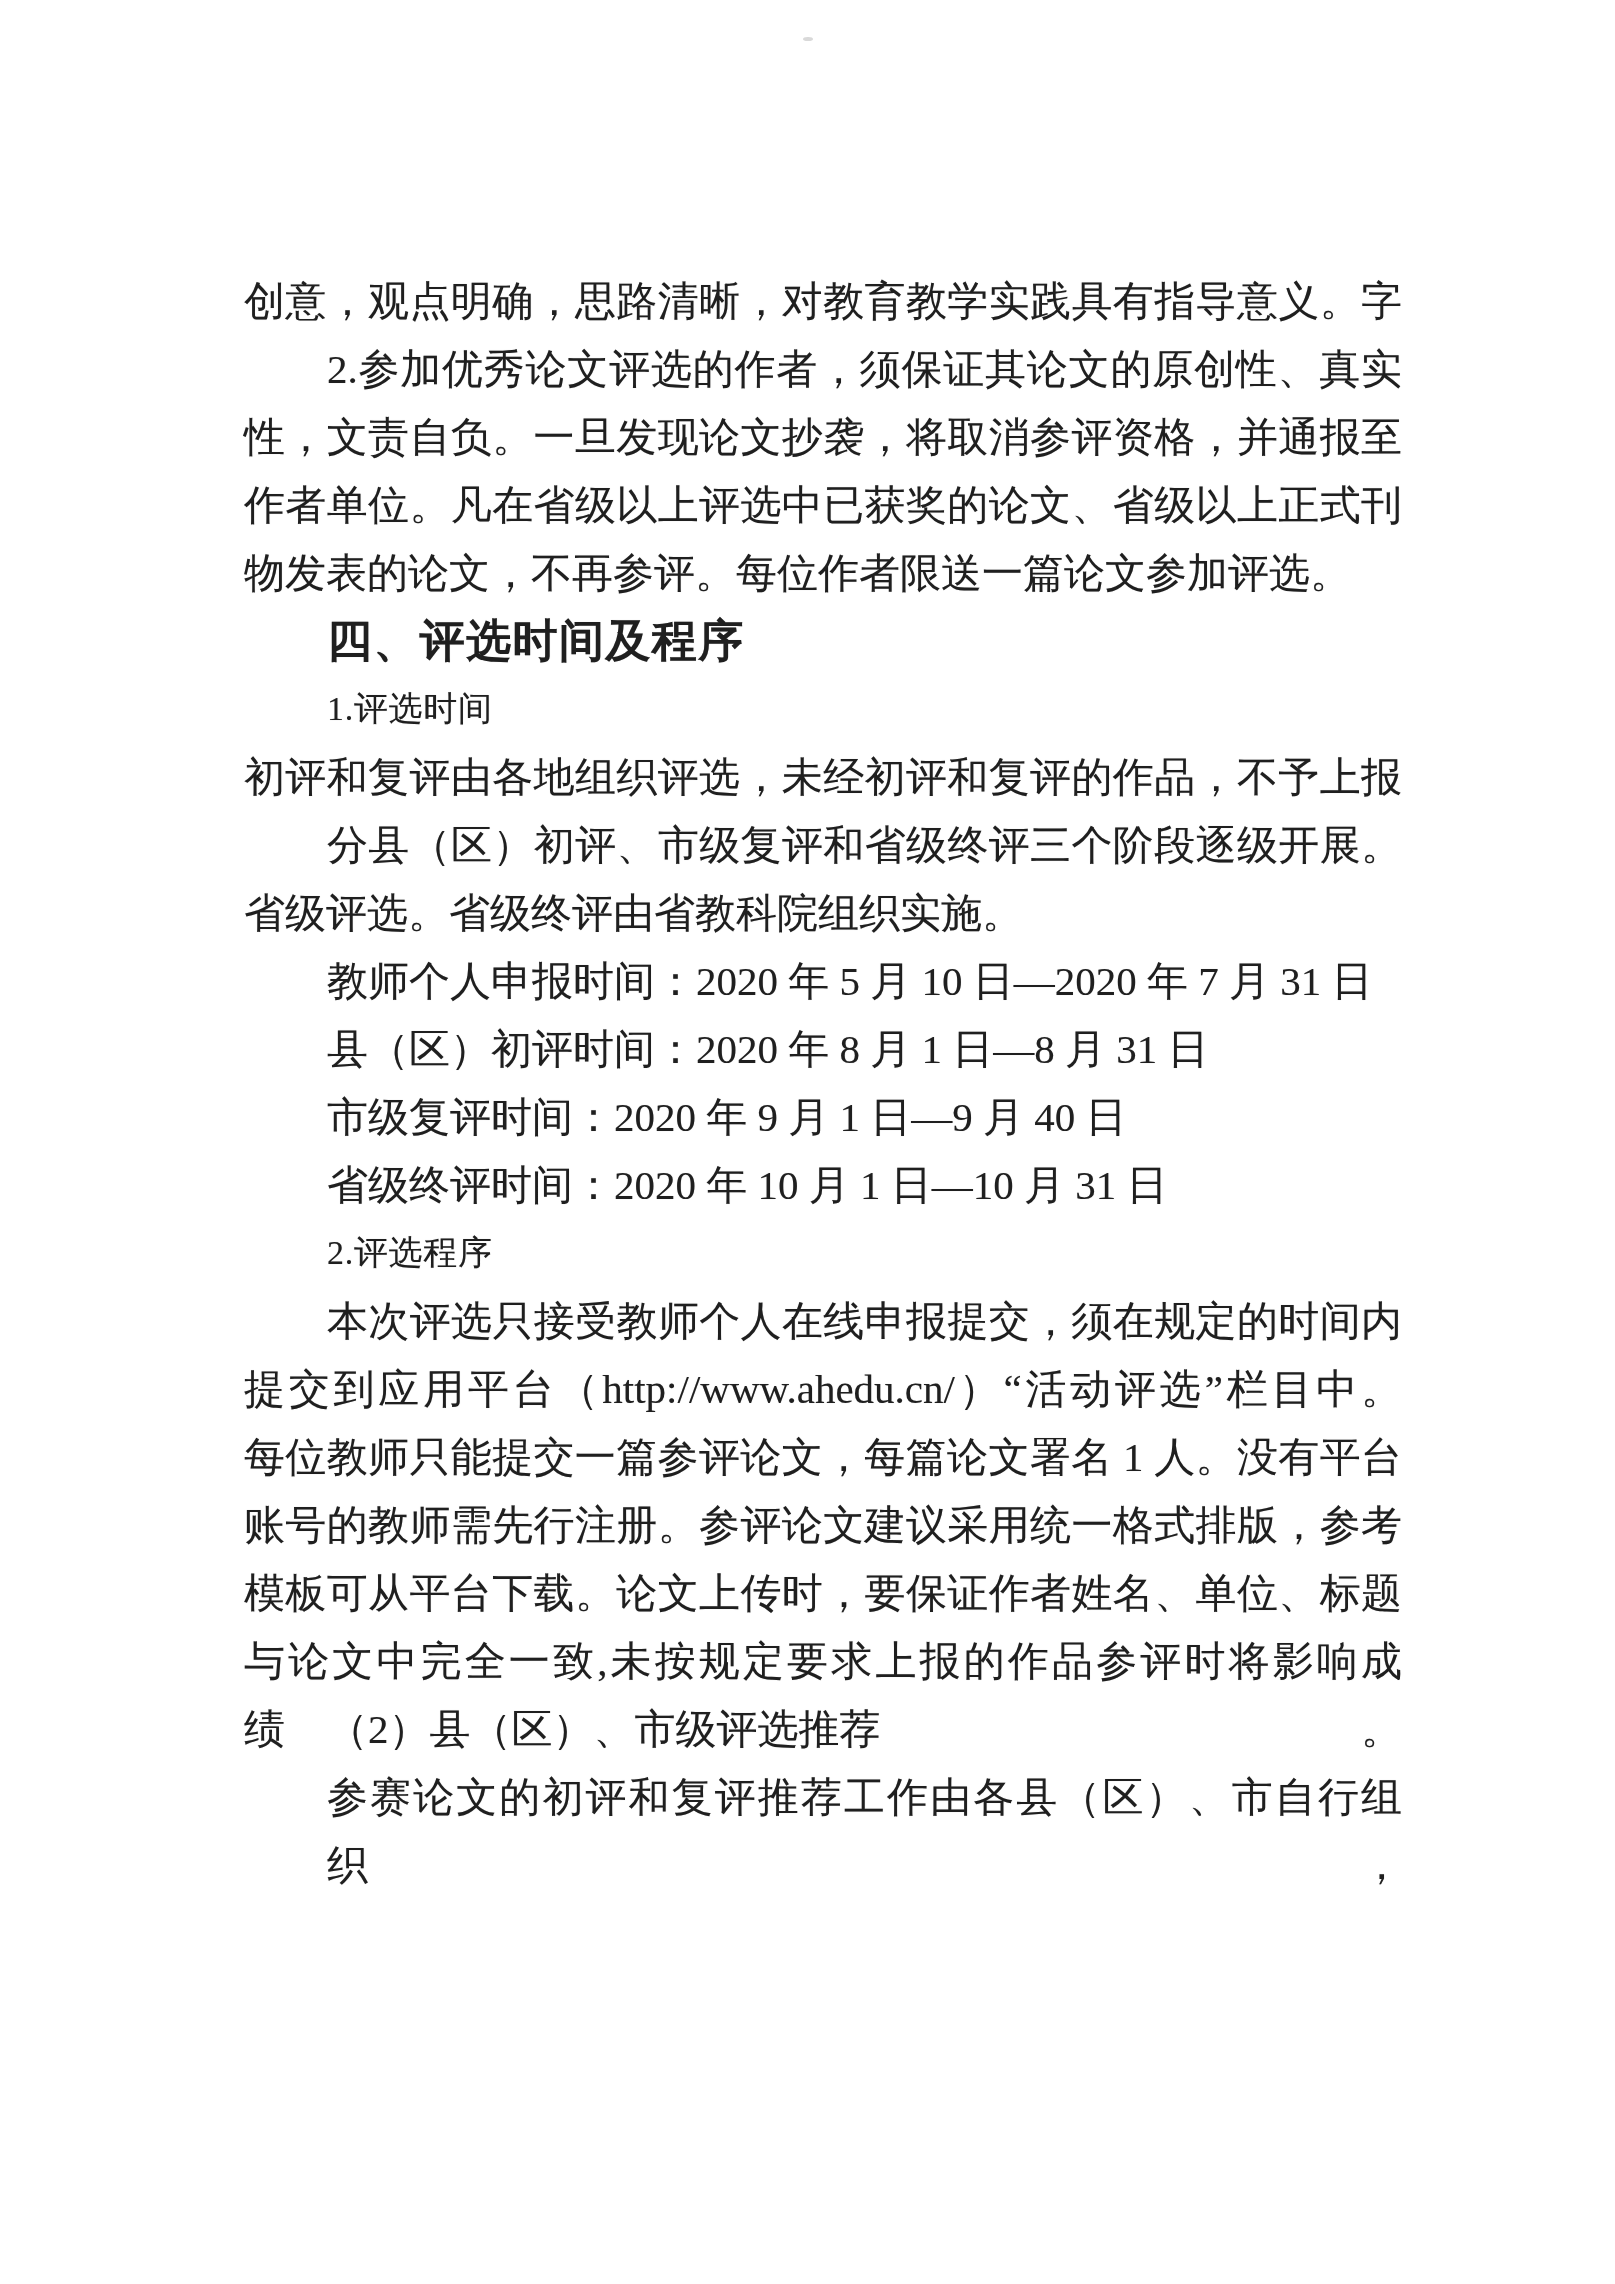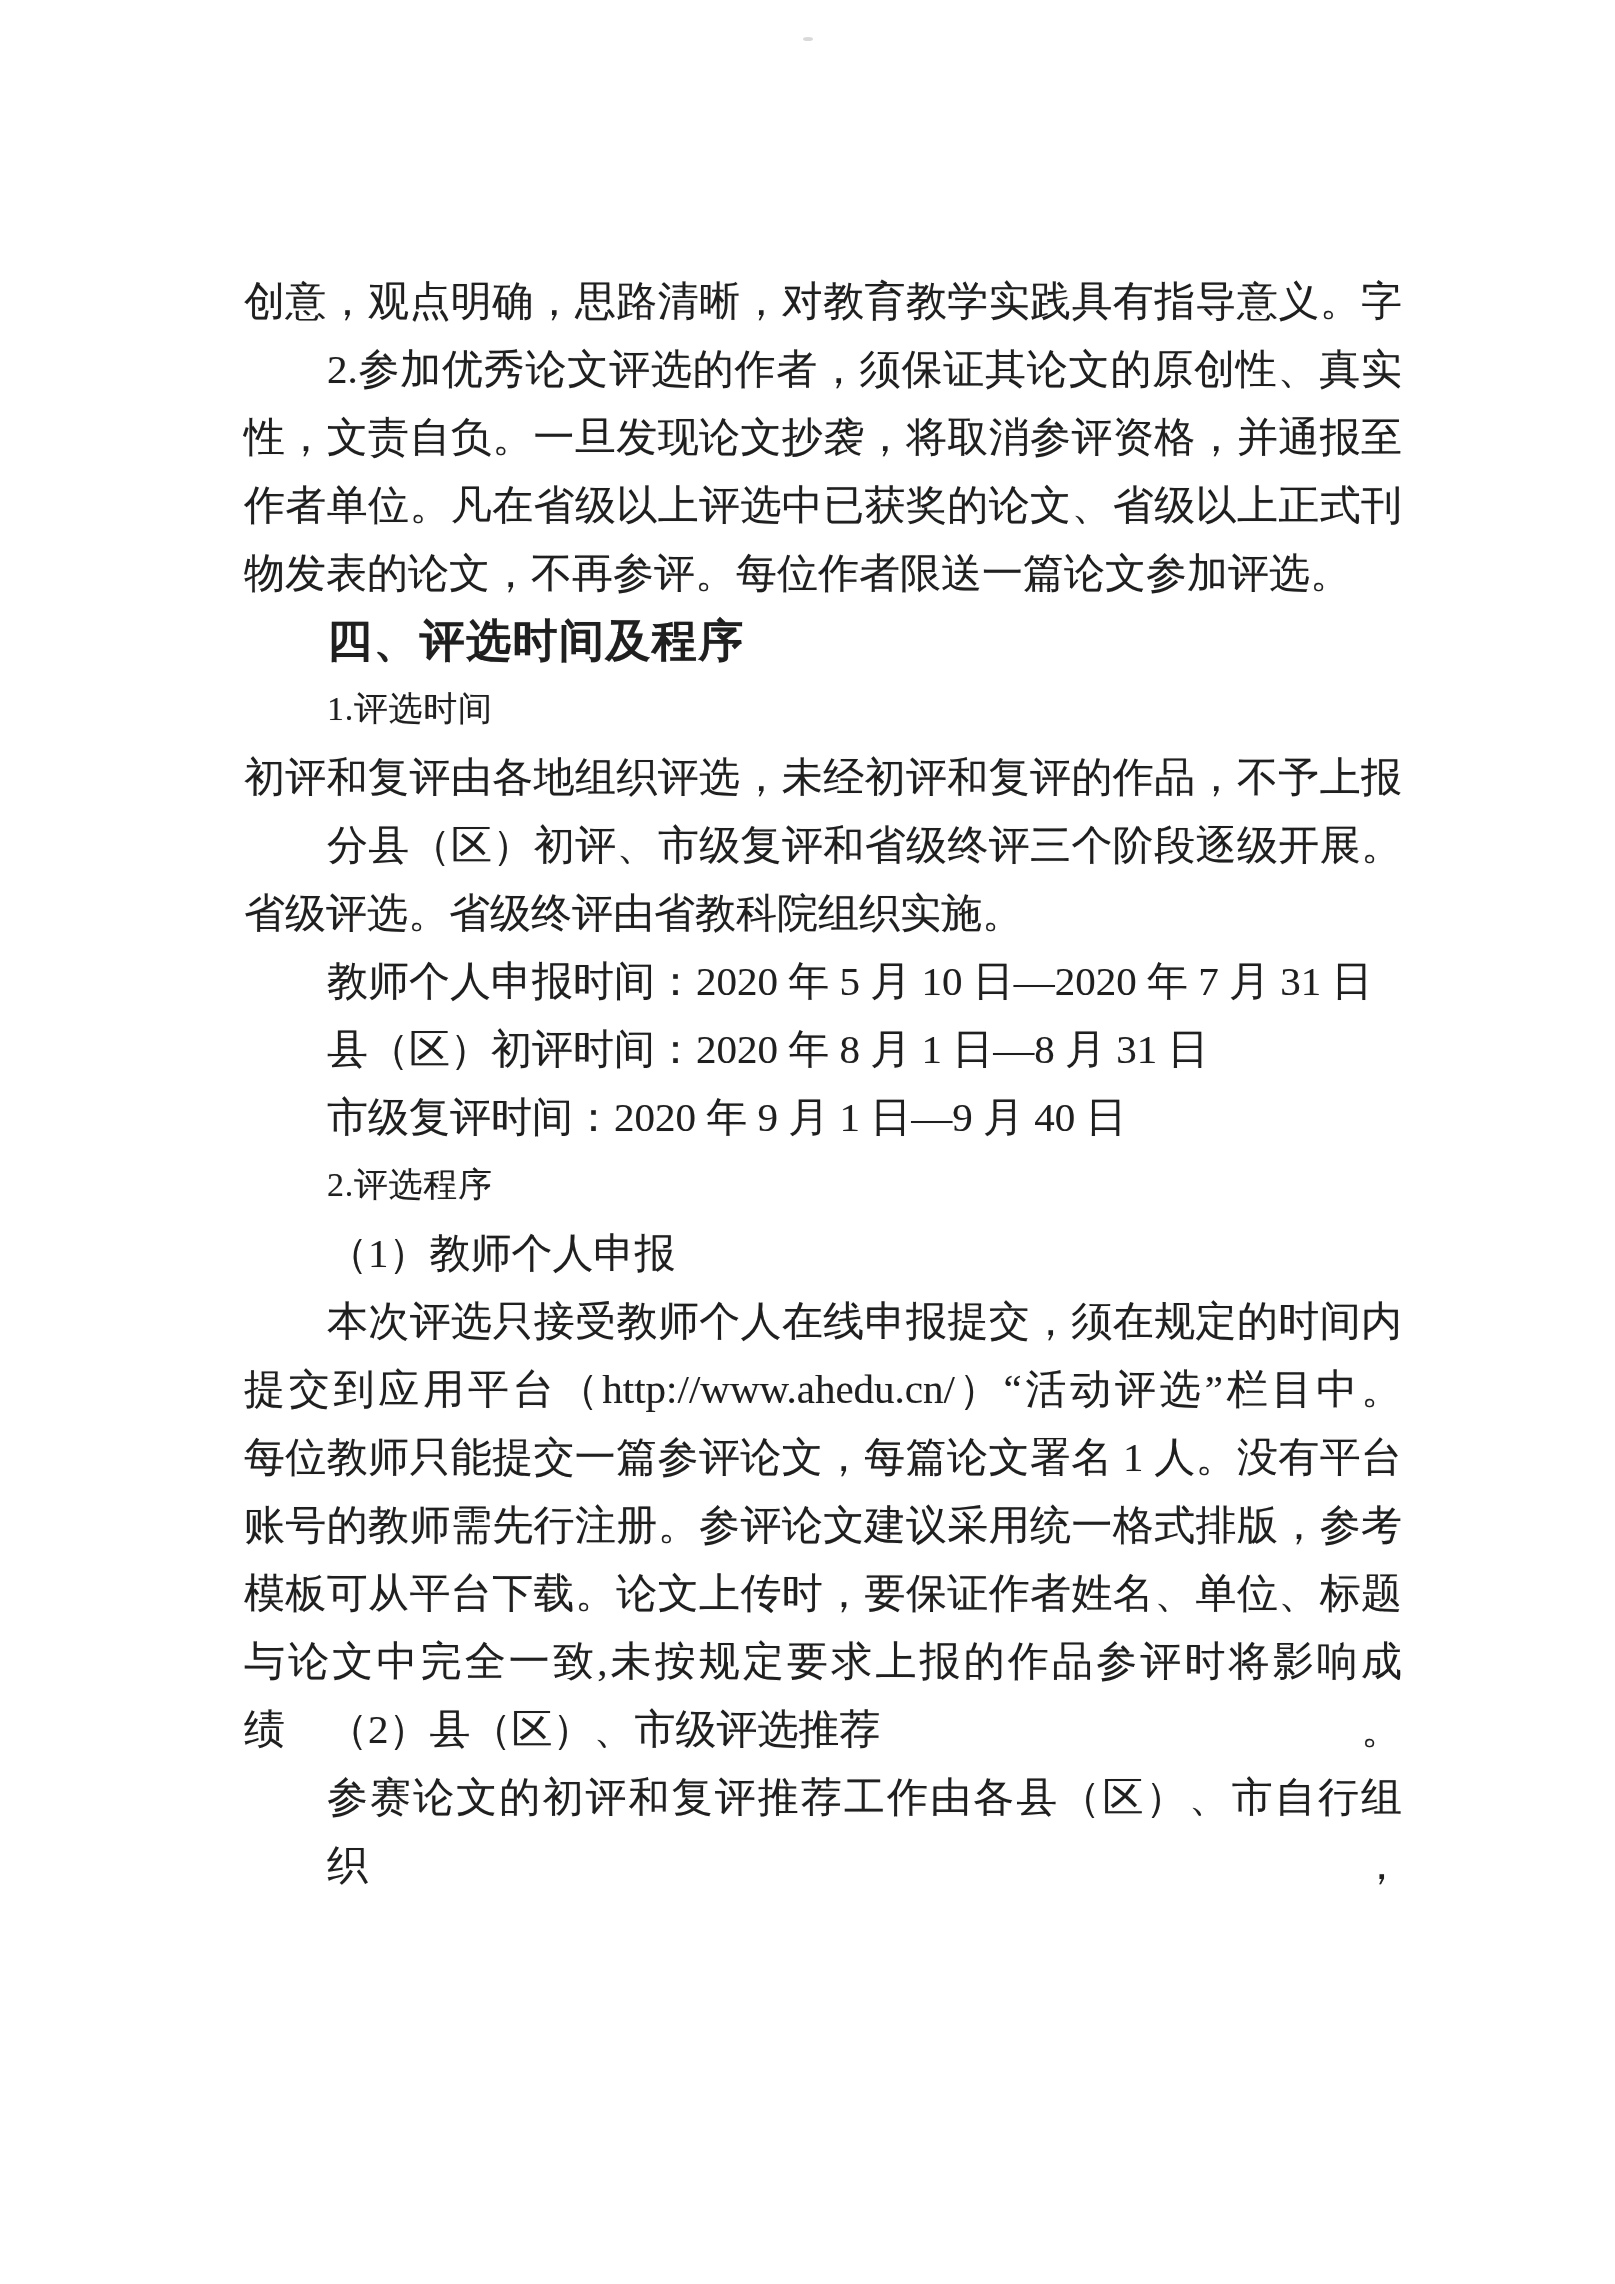--- a/index.html
+++ b/index.html
@@ -78,22 +78,22 @@
     <div class="line fill">作者单位。凡在省级以上评选中已获奖的论文、省级以上正式刊</div>
     <div class="line">物发表的论文，不再参评。每位作者限送一篇论文参加评选。</div>
     <div class="line h1 indent">四、评选时间及程序</div>
     <div class="line h2 indent">1.评选时间</div>
     <div class="line fill">初评和复评由各地组织评选，未经初评和复评的作品，不予上报</div>
     <div class="line fill indent">分县（区）初评、市级复评和省级终评三个阶段逐级开展。</div>
     <div class="line">省级评选。省级终评由省教科院组织实施。</div>
     <div class="line indent">教师个人申报时间：2020 年 5 月 10 日—2020 年 7 月 31 日</div>
     <div class="line indent">县（区）初评时间：2020 年 8 月 1 日—8 月 31 日</div>
     <div class="line indent">市级复评时间：2020 年 9 月 1 日—9 月 40 日</div>
+    <div class="line indent">省级终评时间：2020 年 10 月 1 日—10 月 31 日</div>
     <div class="line h2 indent">2.评选程序</div>
-    <div class="line indent">（1）教师个人申报</div>
     <div class="line fill indent">本次评选只接受教师个人在线申报提交，须在规定的时间内</div>
     <div class="line fill">提交到应用平台（http://www.ahedu.cn/）“活动评选”栏目中。</div>
     <div class="line fill">每位教师只能提交一篇参评论文，每篇论文署名 1 人。没有平台</div>
     <div class="line fill">账号的教师需先行注册。参评论文建议采用统一格式排版，参考</div>
     <div class="line fill">模板可从平台下载。论文上传时，要保证作者姓名、单位、标题</div>
     <div class="line fill">与论文中完全一致,未按规定要求上报的作品参评时将影响成绩。</div>
     <div class="line indent">（2）县（区）、市级评选推荐</div>
     <div class="line fill indent">参赛论文的初评和复评推荐工作由各县（区）、市自行组织，</div>
   </main>
 </div>

